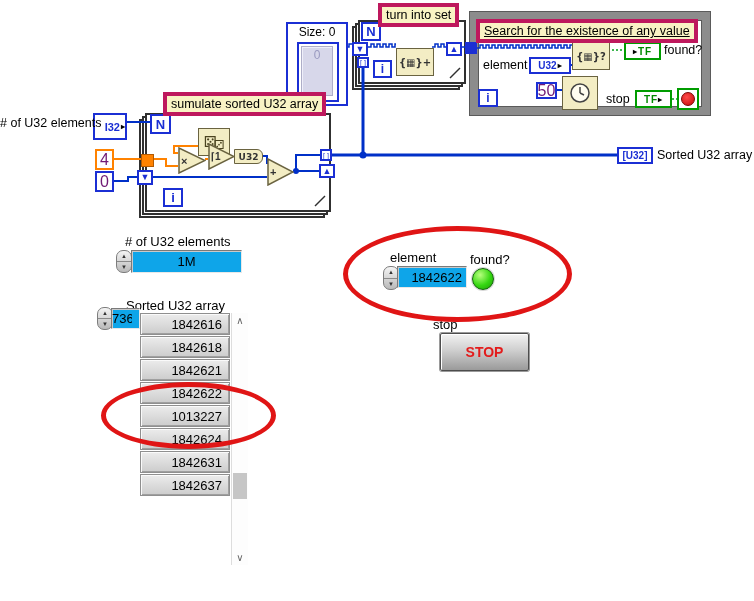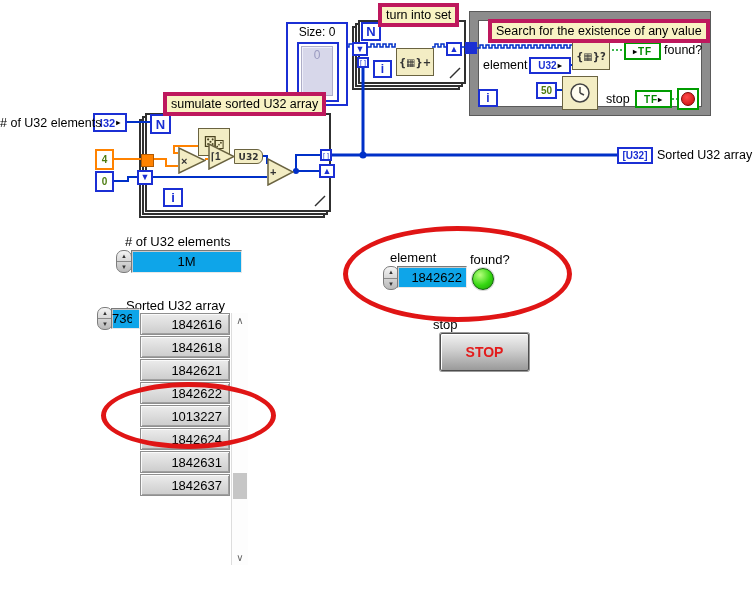--- a/index.html
+++ b/index.html
@@ -29,21 +29,21 @@
   .tunnel-filled-orange{position:absolute;background:#ff8200;border:1px solid #b35a00;z-index:5;}
   .tunnel-filled-blue{position:absolute;background:#1b2fd4;z-index:5;}
   .node{position:absolute;background:#f3edc4;border:1px solid #6a6340;z-index:5;
         display:flex;align-items:center;justify-content:center;}
   .node-glyph{font-size:11px;font-weight:bold;color:#333;font-family:"DejaVu Sans",sans-serif;}
   .tri{position:absolute;z-index:5;}
   .tri svg{display:block;}
   .tri-glyph{position:absolute;left:3px;top:50%;transform:translateY(-52%);
              font-size:11px;font-weight:bold;color:#333;}
   .const{position:absolute;background:#fff;display:flex;align-items:center;
-          justify-content:center;font-size:10px;color:#4d7c0f;z-index:5;font-weight:bold;}
+          justify-content:center;font-size:16px;color:#701a75;z-index:5;}
   .const-orange{border:2px solid #ff8200;}
   .const-blue{border:2px solid #1b2fd4;}
   .dice-glyph{font-family:"DejaVu Sans",sans-serif;color:#4a431f;line-height:1;}
   
   .fp-label{position:absolute;font-size:13px;line-height:15px;z-index:6;white-space:nowrap;}
   .fp-field{position:absolute;background:#0ea5e9;border:1px solid;
             border-color:#7a7a7a #e8e8e8 #e8e8e8 #7a7a7a;box-shadow:inset 1px 1px 0 #c9c9c9;
             font-size:13px;display:flex;align-items:center;z-index:6;}
   .spinner{position:absolute;width:14px;background:linear-gradient(180deg,#f4f4f4,#b9b9b9);
            border:1px solid #7d7d7d;border-radius:7px;display:flex;flex-direction:column;z-index:6;}
@@ -124,31 +124,31 @@
     <path d="M571 65 H573" stroke="#0030c8" stroke-width="2" fill="none"></path>
 
     <path d="M608 50 H624" stroke="#00a019" stroke-width="1.5" stroke-dasharray="2 2" fill="none"></path>
     <path d="M672 99 H677" stroke="#00a019" stroke-width="1.5" stroke-dasharray="2 2" fill="none"></path>
 
     <path d="M557 90 H562" stroke="#0030c8" stroke-width="2" fill="none"></path>
   </svg>
 
   <div class="free-label" style="left:378px;top:3px;">turn into set</div>
   <div class="free-label" style="left:163px;top:92px;">sumulate sorted U32 array</div>
-  <div class="free-label" style="left:488px;top:19px;">Search for the existence of any value</div>
+  <div class="free-label" style="left:476px;top:19px;text-decoration:underline;">Search for the existence of any value</div>
 
   <div class="set-const" style="left:286px;top:22px;width:58px;height:80px;">
     <div class="title">Size: 0</div>
     <div class="set-el">
       <div class="set-el-inner">0</div>
     </div>
   </div>
 
   <div class="bd-text" style="left:0px;top:116px;width:90px;text-align:right;"># of U32 elements</div>
-  <div class="term" style="left:93px;top:113px;width:34px;height:19px;box-sizing:border-box;">
+  <div class="term" style="left:93px;top:113px;width:34px;height:27px;box-sizing:border-box;justify-content:flex-end;">
     <span>I32</span>
       <span class="arr">▸</span>
   </div>
 
   <div class="term" style="left:150px;top:114px;width:21px;height:20px;box-sizing:border-box;font-size:13px;">N</div>
   <div class="node" style="left:198px;top:128px;width:30px;height:26px;">
     <span class="dice-glyph" style="font-size:15px;">⚄</span>
     <span class="dice-glyph" style="font-size:12px;margin-left:-3px;margin-top:6px;">⚂</span>
   </div>
   <div class="const const-orange" style="left:95px;top:149px;width:19px;height:21px;box-sizing:border-box;">4</div>

